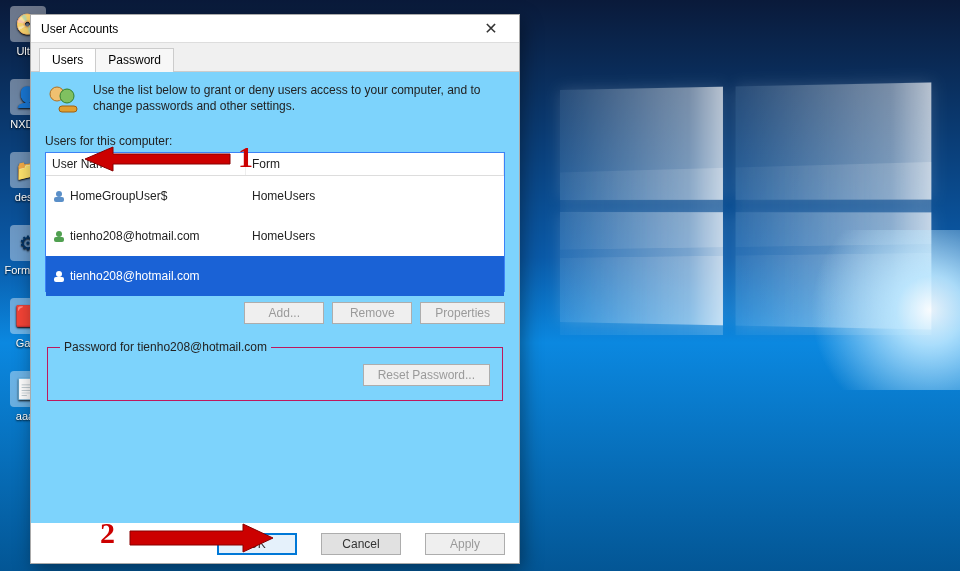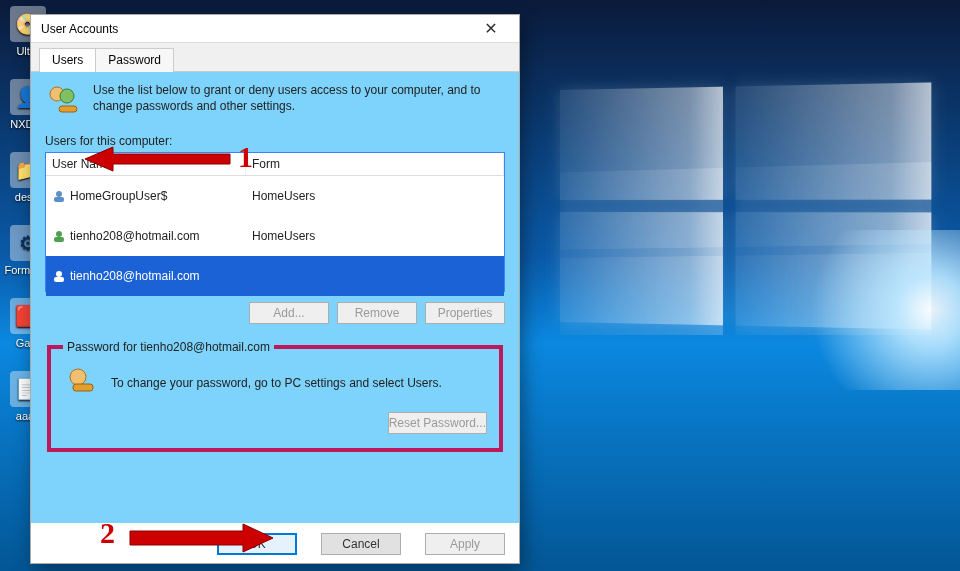--- a/index.html
+++ b/index.html
@@ -205,38 +205,38 @@
   .uicon{ width:14px;height:14px; display:inline-block;}
 
   .btn-row{
     display:flex;
     justify-content:flex-end;
     gap:8px;
     margin-top:10px;
   }
   button.winbtn{
     font-size:12px;
-    padding:3px 0;
+    padding:3px 14px;
     min-width:80px;
     background:#e1e1e1;
     border:1px solid #adadad;
     color:#333;
   }
   button.winbtn:disabled{
     color:#9a9a9a;
     background:#efefef;
   }
   button.winbtn.default{
     border:1px solid #0078d7;
     box-shadow: inset 0 0 0 1px #0078d7;
     background:#e5f1fb;
   }
 
   fieldset.pwbox{
-    border:4px solid #be185d;
+    border:1px solid #be185d;
     margin-top:16px;
     padding:10px 12px 14px;
   }
   fieldset.pwbox legend{ font-size:12px; padding:0 4px; }
   .pwinner{ display:flex; gap:10px; align-items:center; margin-bottom:10px;}
   .pwinner .icon{ width:38px;height:38px; flex:0 0 38px;}
 
   .footer{
     position:absolute;
     bottom:8px;
@@ -376,29 +376,20 @@
     </div>
 
     <div class="btn-row">
       <button class="winbtn" disabled="">Add...</button>
       <button class="winbtn" disabled="">Remove</button>
       <button class="winbtn" disabled="">Properties</button>
     </div>
 
     <fieldset class="pwbox">
       <legend>Password for tienho208@hotmail.com</legend>
-      <div class="pwinner">
-        <div class="icon">
-          <svg viewBox="0 0 38 38">
-            <circle cx="15" cy="13" r="8" fill="#f0c070" stroke="#b07020"></circle>
-            <rect x="10" y="20" width="20" height="7" rx="3" fill="#e0a030" stroke="#a06010"></rect>
-          </svg>
-        </div>
-        <div>To change your password, go to PC settings and select Users.</div>
-      </div>
       <div style="text-align:right">
         <button class="winbtn" disabled="">Reset Password...</button>
       </div>
     </fieldset>
 
   </div>
 
   <div class="footer">
     <button class="winbtn default">OK</button>
     <button class="winbtn">Cancel</button>

